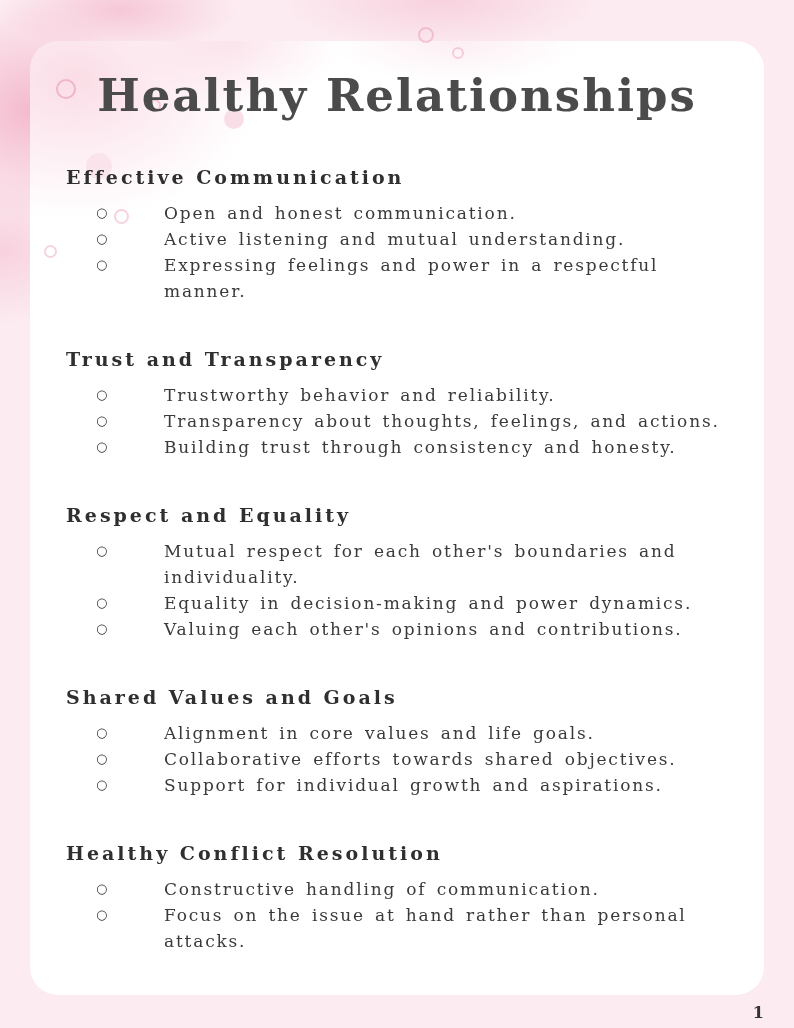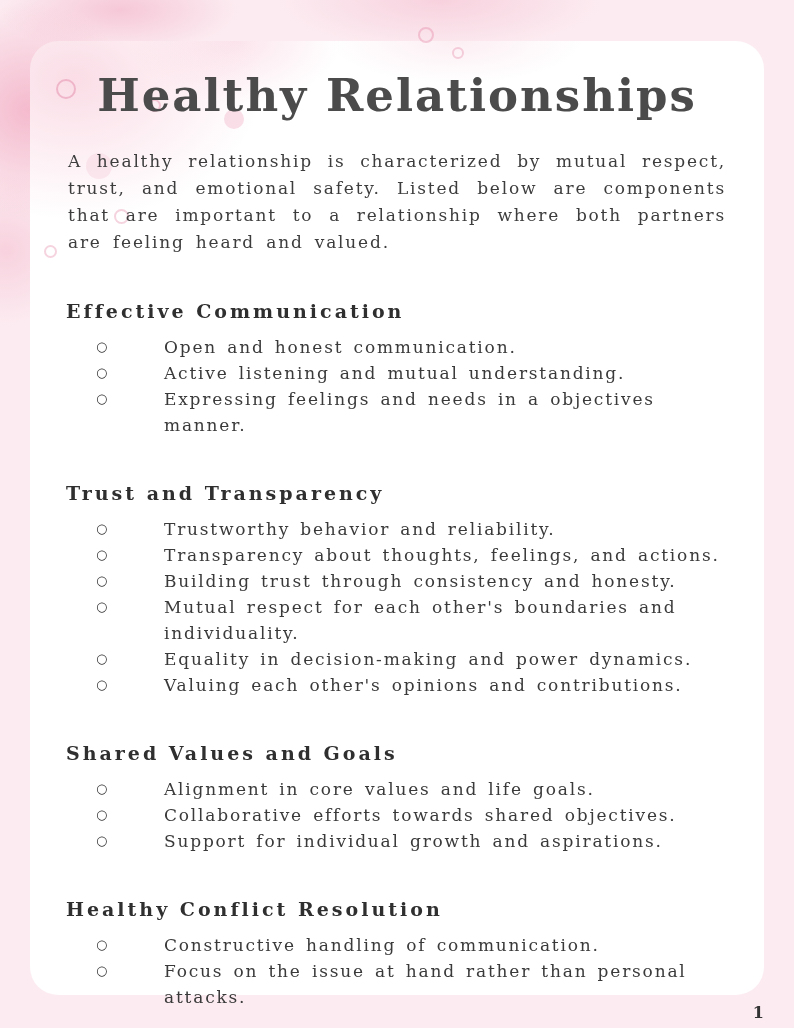--- a/index.html
+++ b/index.html
@@ -103,36 +103,35 @@
   <div class="bub" style="left:118px; top:58px; width:9px; height:9px; border:2px solid rgba(230,146,175,0.45);"></div>
   <div class="bub" style="left:194px; top:68px; width:20px; height:20px; background:rgba(244,197,213,0.55);"></div>
   <div class="bub" style="left:56px; top:112px; width:26px; height:26px; background:rgba(247,210,221,0.45);"></div>
   <div class="bub" style="left:84px; top:168px; width:11px; height:11px; border:2px solid rgba(230,146,175,0.40);"></div>
   <div class="bub" style="left:14px; top:204px; width:9px; height:9px; border:2px solid rgba(230,146,175,0.40);"></div>
   <div class="bub" style="left:388px; top:-14px; width:12px; height:12px; border:2px solid rgba(230,146,175,0.45);"></div>
   <div class="bub" style="left:422px; top:6px; width:8px; height:8px; border:2px solid rgba(230,146,175,0.40);"></div>
 
   <div class="card-content">
     <h1 class="page-title">Healthy Relationships</h1>
-    <p class="intro">A healthy relationship is characterized by mutual respect, trust, and emotional safety. Listed below are components that are important to a relationship where both partners are feeling heard and valued.</p>
     <div id="sections">
         <section>
           <h2 class="sec-heading">Effective Communication</h2>
           <ul class="sec-list">
             <li>
               <span class="bullet">○</span>
               <span class="li-text">Open and honest communication.</span>
             </li>
             <li>
               <span class="bullet">○</span>
               <span class="li-text">Active listening and mutual understanding.</span>
             </li>
             <li>
               <span class="bullet">○</span>
-              <span class="li-text">Expressing feelings and needs in a objectives manner.</span>
+              <span class="li-text">Expressing feelings and power in a respectful manner.</span>
             </li>
           </ul>
         </section>
         <section>
           <h2 class="sec-heading">Trust and Transparency</h2>
           <ul class="sec-list">
             <li>
               <span class="bullet">○</span>
               <span class="li-text">Trustworthy behavior and reliability.</span>
             </li>
@@ -140,20 +139,21 @@
               <span class="bullet">○</span>
               <span class="li-text">Transparency about thoughts, feelings, and actions.</span>
             </li>
             <li>
               <span class="bullet">○</span>
               <span class="li-text">Building trust through consistency and honesty.</span>
             </li>
           </ul>
         </section>
         <section>
+          <h2 class="sec-heading">Respect and Equality</h2>
           <ul class="sec-list">
             <li>
               <span class="bullet">○</span>
               <span class="li-text">Mutual respect for each other's boundaries and individuality.</span>
             </li>
             <li>
               <span class="bullet">○</span>
               <span class="li-text">Equality in decision-making and power dynamics.</span>
             </li>
             <li>

